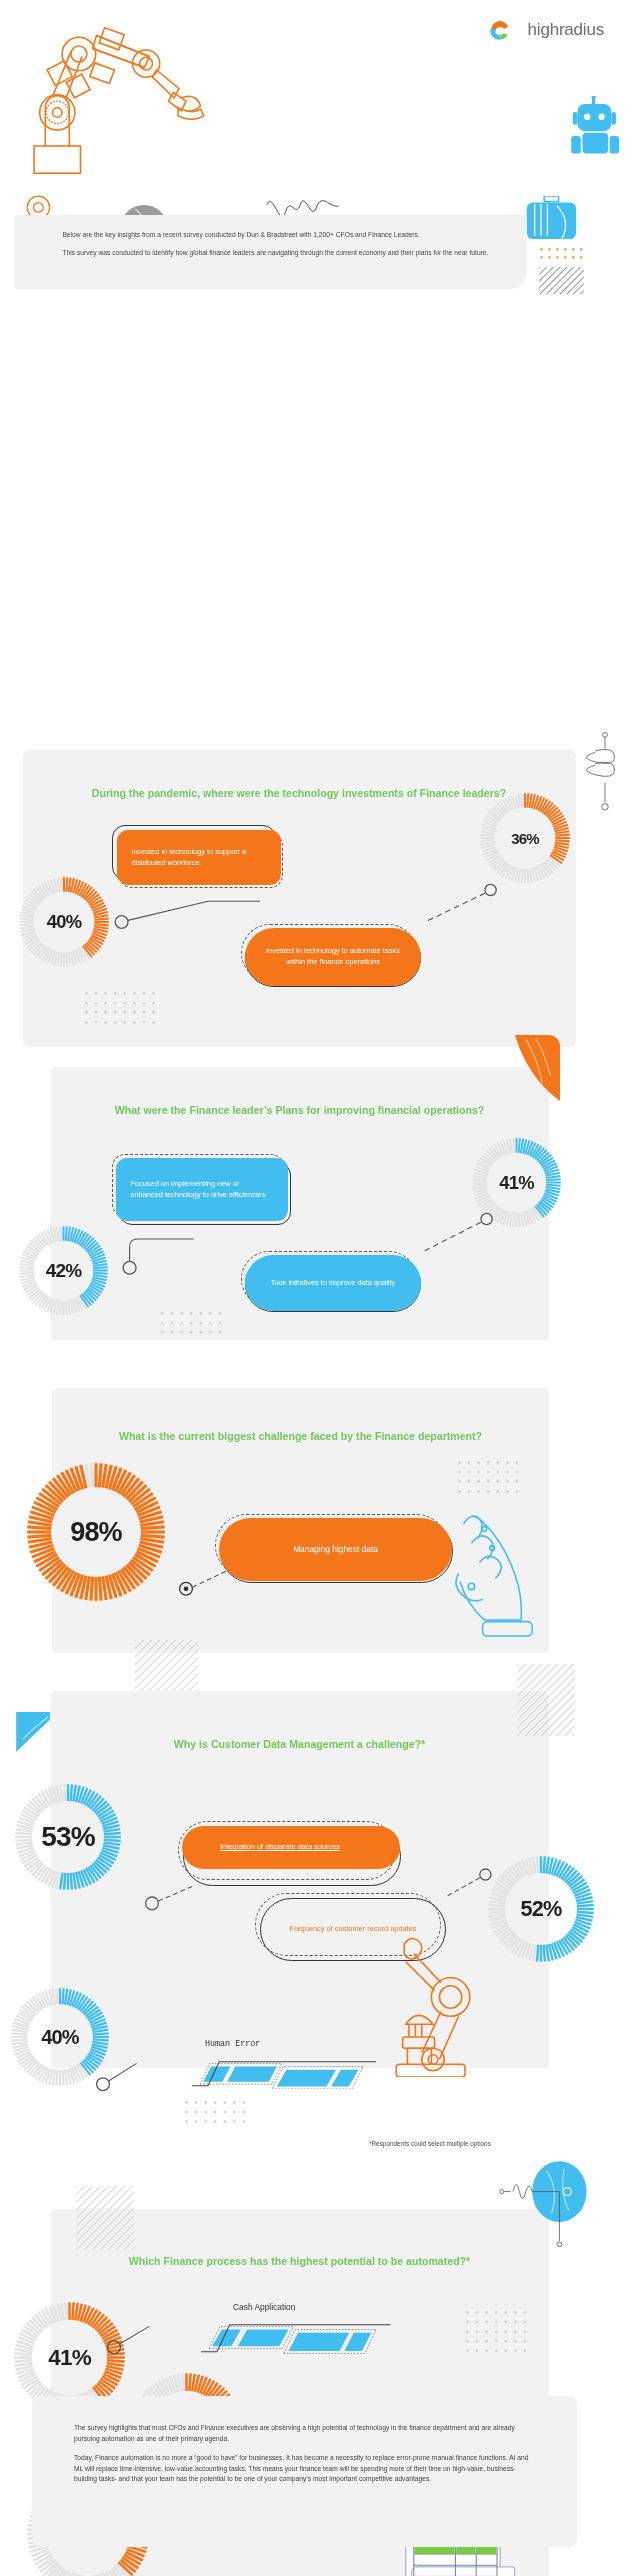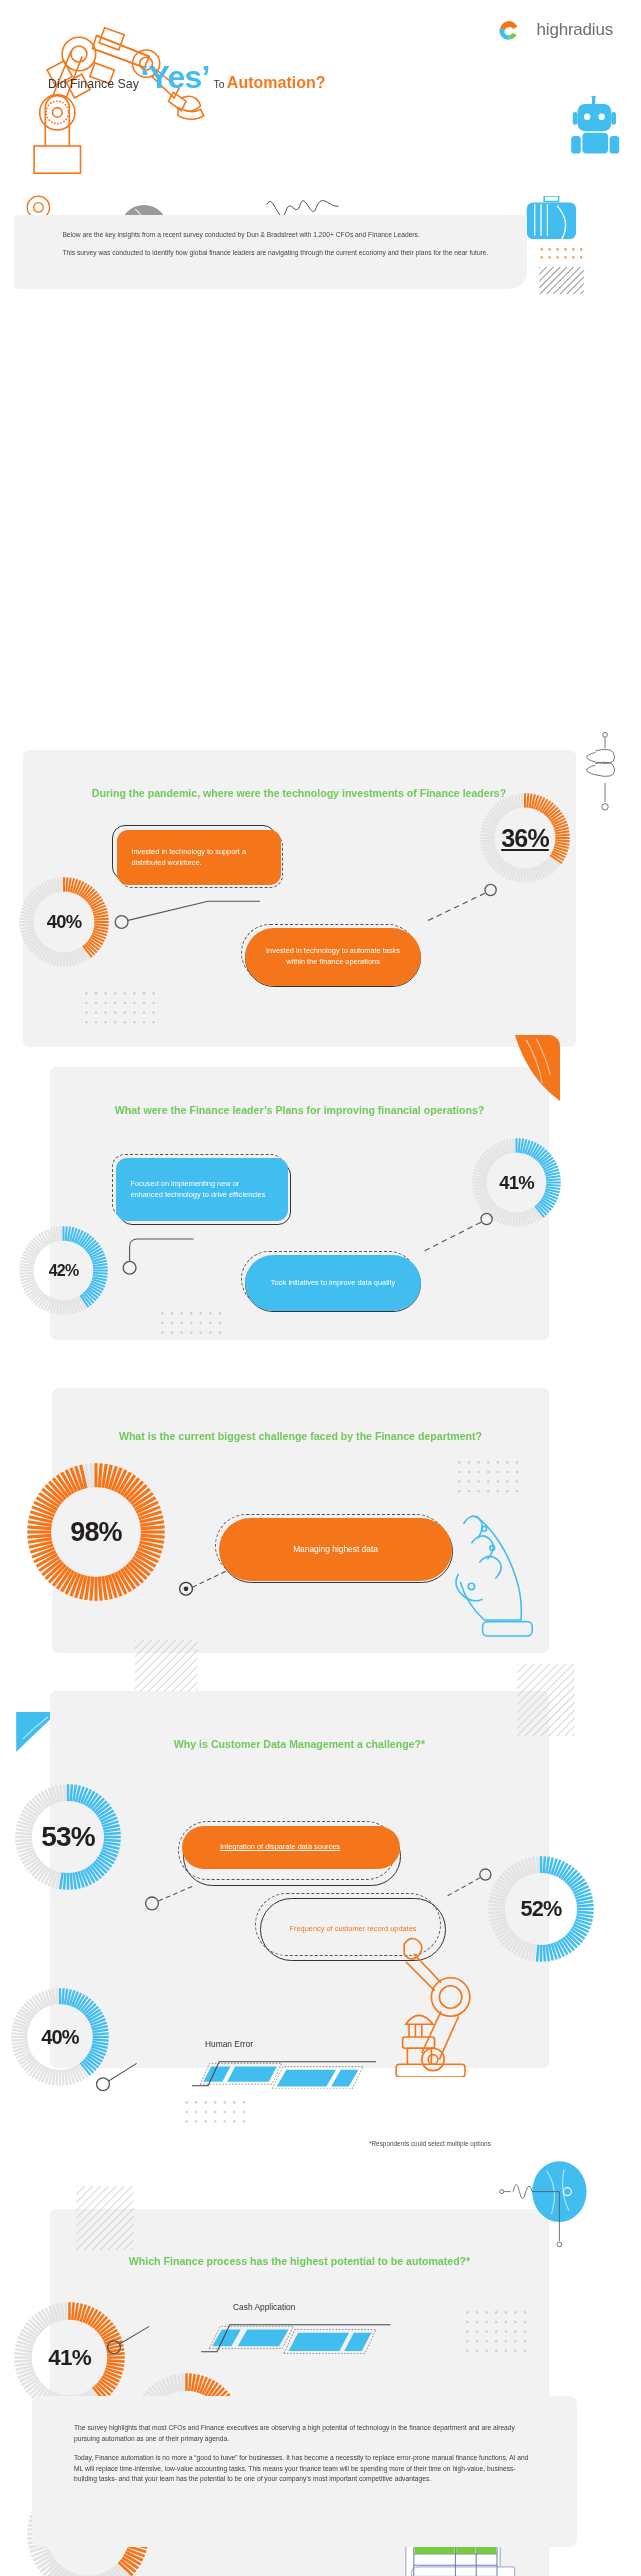--- a/index.html
+++ b/index.html
@@ -5,21 +5,21 @@
   * { box-sizing: border-box; margin:0; padding:0; }
   html,body { background:#ffffff; }
   body {
     width:642px; height:2576px; position:relative; overflow:hidden;
     font-family:"Liberation Sans", sans-serif; color:#3a3a3a;
   }
   .page { position:relative; width:642px; height:2576px; }
 
   
   .header { position:relative; height:209px; }
-  .logo { position:absolute; right:29px; top:17.6px; display:flex; align-items:center; gap:16px; }
+  .logo { position:absolute; right:38px; top:17.6px; display:flex; align-items:center; gap:16px; }
   .logo-mark { width:24px; height:24px; position:relative; }
   .logo-text { font-size:17px; color:#6d6e71; letter-spacing:-0.2px; }
 
   .robot-arm { position:absolute; left:8px; top:17.6px; }
   .title { position:absolute; left:48px; top:63px; display:flex; align-items:baseline; white-space:nowrap; }
   .t-plain { font-size:12.4px; color:#3a3a3a; }
   .t-yes { font-size:32px; font-weight:700; color:#41bdf0; line-height:.9; letter-spacing:-0.8px; margin:0 1.6px; }
   .t-sm { font-size:10.4px; color:#3a3a3a; margin:0 2.4px; }
   .t-auto { font-size:16px; font-weight:700; color:#f47920; }
 
@@ -132,26 +132,20 @@
         <rect x="76" y="74" width="22" height="22" transform="rotate(-28 87 85)"></rect>
         <circle cx="172" cy="57" r="17"></circle>
           <circle cx="172" cy="57" r="8"></circle>
         <path d="M185 65 L213 88 L207 100 L180 74 Z"></path>
         <path d="M206 93 L222 104 L216 116 L200 104 Z"></path>
         <path d="M216 100 c14 -6 22 2 24 10 c-6 6 -14 8 -20 5"></path>
         <path d="M212 112 c12 6 22 6 28 2 l4 8 c-8 6 -22 6 -32 0 Z"></path>
       </svg>
     </span>
 
-    <div class="title">
-      <span class="t-plain">Did Finance Say</span>
-      <span class="t-yes">‘Yes’</span>
-      <span class="t-sm">To</span>
-      <span class="t-auto">Automation?</span>
-    </div>
 
     <span class="robot-head">
       <svg width="56" height="72" viewBox="0 0 70 90">
         <g fill="#41bdf0">
           <rect x="30" y="0" width="4" height="10"></rect>
             <circle cx="32" cy="0" r="3"></circle>
           <rect x="12" y="10" width="42" height="34" rx="9"></rect>
           <rect x="6" y="20" width="6" height="16" rx="3"></rect>
           <rect x="54" y="20" width="6" height="16" rx="3"></rect>
           <rect x="18" y="46" width="32" height="26" rx="5"></rect>
@@ -442,21 +436,21 @@
             <line x1="0" y1="-56" x2="0" y2="-38" transform="rotate(325.7142857142857)" stroke="#e3e3e3" stroke-width="2.597049926967562" stroke-linecap="butt"></line>
             <line x1="0" y1="-56" x2="0" y2="-38" transform="rotate(330)" stroke="#e3e3e3" stroke-width="2.597049926967562" stroke-linecap="butt"></line>
             <line x1="0" y1="-56" x2="0" y2="-38" transform="rotate(334.2857142857143)" stroke="#e3e3e3" stroke-width="2.597049926967562" stroke-linecap="butt"></line>
             <line x1="0" y1="-56" x2="0" y2="-38" transform="rotate(338.57142857142856)" stroke="#e3e3e3" stroke-width="2.597049926967562" stroke-linecap="butt"></line>
             <line x1="0" y1="-56" x2="0" y2="-38" transform="rotate(342.85714285714283)" stroke="#e3e3e3" stroke-width="2.597049926967562" stroke-linecap="butt"></line>
             <line x1="0" y1="-56" x2="0" y2="-38" transform="rotate(347.14285714285717)" stroke="#e3e3e3" stroke-width="2.597049926967562" stroke-linecap="butt"></line>
             <line x1="0" y1="-56" x2="0" y2="-38" transform="rotate(351.42857142857144)" stroke="#e3e3e3" stroke-width="2.597049926967562" stroke-linecap="butt"></line>
             <line x1="0" y1="-56" x2="0" y2="-38" transform="rotate(355.7142857142857)" stroke="#e3e3e3" stroke-width="2.597049926967562" stroke-linecap="butt"></line>
           </g>
         </svg>
-      <span class="pct" style="font-size:25px;text-decoration:underline;">36%</span>
+      <span class="pct" style="font-size:15px;">36%</span>
     </div>
 
     <div class="solid-ring rect" style="left:112px;top:512px;width:164px;height:55px;"></div>
     <div class="dashed-ring rect" style="left:119px;top:520px;width:164px;height:55px;"></div>
     <div class="pill rect orange left-al" style="left:117px;top:517px;width:164px;height:55px;">
       <span class="inner">Invested in technology to support a distributed workforce.</span>
     </div>
 
     <div class="dashed-ring" style="left:241px;top:611px;width:176px;height:58px;"></div>
     <div class="solid-ring" style="left:245px;top:616px;width:176px;height:58px;"></div>
@@ -604,21 +598,21 @@
             <line x1="0" y1="-55" x2="0" y2="-37" transform="rotate(325.7142857142857)" stroke="#e3e3e3" stroke-width="2.5506740354145703" stroke-linecap="butt"></line>
             <line x1="0" y1="-55" x2="0" y2="-37" transform="rotate(330)" stroke="#e3e3e3" stroke-width="2.5506740354145703" stroke-linecap="butt"></line>
             <line x1="0" y1="-55" x2="0" y2="-37" transform="rotate(334.2857142857143)" stroke="#e3e3e3" stroke-width="2.5506740354145703" stroke-linecap="butt"></line>
             <line x1="0" y1="-55" x2="0" y2="-37" transform="rotate(338.57142857142856)" stroke="#e3e3e3" stroke-width="2.5506740354145703" stroke-linecap="butt"></line>
             <line x1="0" y1="-55" x2="0" y2="-37" transform="rotate(342.85714285714283)" stroke="#e3e3e3" stroke-width="2.5506740354145703" stroke-linecap="butt"></line>
             <line x1="0" y1="-55" x2="0" y2="-37" transform="rotate(347.14285714285717)" stroke="#e3e3e3" stroke-width="2.5506740354145703" stroke-linecap="butt"></line>
             <line x1="0" y1="-55" x2="0" y2="-37" transform="rotate(351.42857142857144)" stroke="#e3e3e3" stroke-width="2.5506740354145703" stroke-linecap="butt"></line>
             <line x1="0" y1="-55" x2="0" y2="-37" transform="rotate(355.7142857142857)" stroke="#e3e3e3" stroke-width="2.5506740354145703" stroke-linecap="butt"></line>
           </g>
         </svg>
-      <span class="pct" style="font-size:16px;">42%</span>
+      <span class="pct" style="font-size:19px;">42%</span>
     </div>
     <div class="donut" style="left:469px;top:822px;width:95px;height:95px;">
       <svg width="95" height="95" viewBox="0 0 118 118">
           <g transform="translate(59,59)" id="d4">
             <line x1="0" y1="-55" x2="0" y2="-37" transform="rotate(0)" stroke="#41bdf0" stroke-width="2.5506740354145703" stroke-linecap="butt"></line>
             <line x1="0" y1="-55" x2="0" y2="-37" transform="rotate(4.285714285714292)" stroke="#41bdf0" stroke-width="2.5506740354145703" stroke-linecap="butt"></line>
             <line x1="0" y1="-55" x2="0" y2="-37" transform="rotate(8.57142857142857)" stroke="#41bdf0" stroke-width="2.5506740354145703" stroke-linecap="butt"></line>
             <line x1="0" y1="-55" x2="0" y2="-37" transform="rotate(12.857142857142861)" stroke="#41bdf0" stroke-width="2.5506740354145703" stroke-linecap="butt"></line>
             <line x1="0" y1="-55" x2="0" y2="-37" transform="rotate(17.14285714285714)" stroke="#41bdf0" stroke-width="2.5506740354145703" stroke-linecap="butt"></line>
             <line x1="0" y1="-55" x2="0" y2="-37" transform="rotate(21.42857142857143)" stroke="#41bdf0" stroke-width="2.5506740354145703" stroke-linecap="butt"></line>
@@ -1219,21 +1213,21 @@
     <div class="solid-ring" style="left:183px;top:1514px;width:218px;height:59px;"></div>
     <div class="pill orange left-al" style="left:182px;top:1513px;width:218px;height:43px;padding-left:38px;text-decoration:underline;">
       <span class="inner">Integration of disparate data sources</span>
     </div>
 
     <div class="dashed-ring" style="left:255px;top:1580px;width:186px;height:63px;"></div>
     <div class="pill ghost" style="left:260px;top:1585px;width:186px;height:63px;">
       <span class="inner">Frequency of customer record updates</span>
     </div>
 
-    <div class="plain-label" style="left:205px;top:1726px;">Human Error</div>
+    <div class="plain-label" style="left:205px;top:1726px;font-family:Liberation Mono, monospace;">Human Error</div>
     <span class="bar-deco" style="left:192px;top:1744px;">
       <svg width="200" height="32" viewBox="0 0 250 40">
         <path d="M10 34 L100 34 L112 8 L22 8 Z" fill="none" stroke="#777" stroke-width="1" stroke-dasharray="2 2"></path>
         <path d="M14 31 L38 31 L48 12 L24 12 Z" fill="#41bdf0"></path>
         <path d="M44 31 L96 31 L106 12 L54 12 Z" fill="#41bdf0"></path>
         <path d="M100 40 L200 40 L214 12 L114 12 Z" fill="none" stroke="#777" stroke-width="1" stroke-dasharray="2 2"></path>
         <path d="M106 37 L168 37 L180 16 L118 16 Z" fill="#41bdf0"></path>
         <path d="M174 37 L196 37 L208 16 L186 16 Z" fill="#41bdf0"></path>
         <path d="M0 36 L20 36 L34 6 L230 6" stroke="#444" stroke-width="1.3" fill="none"></path>
       </svg>

